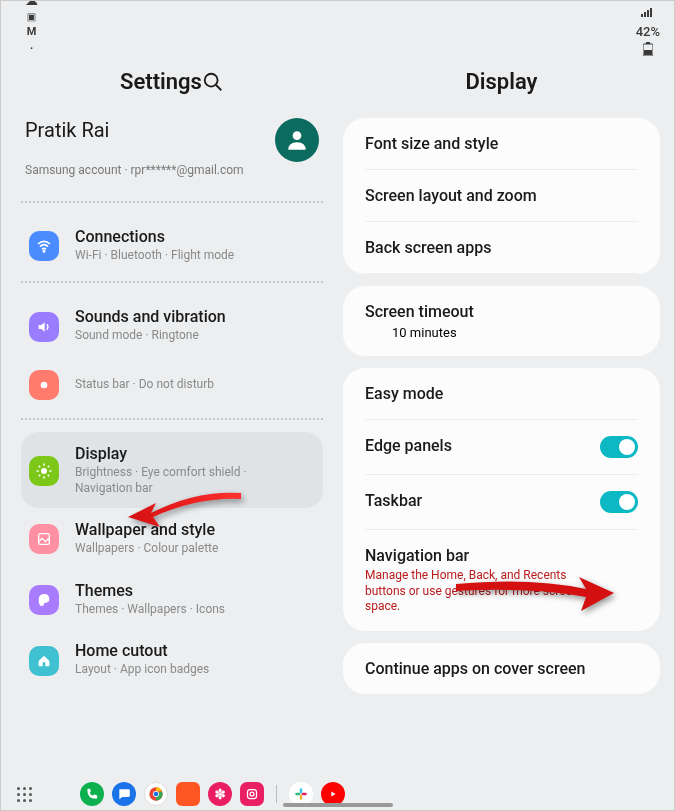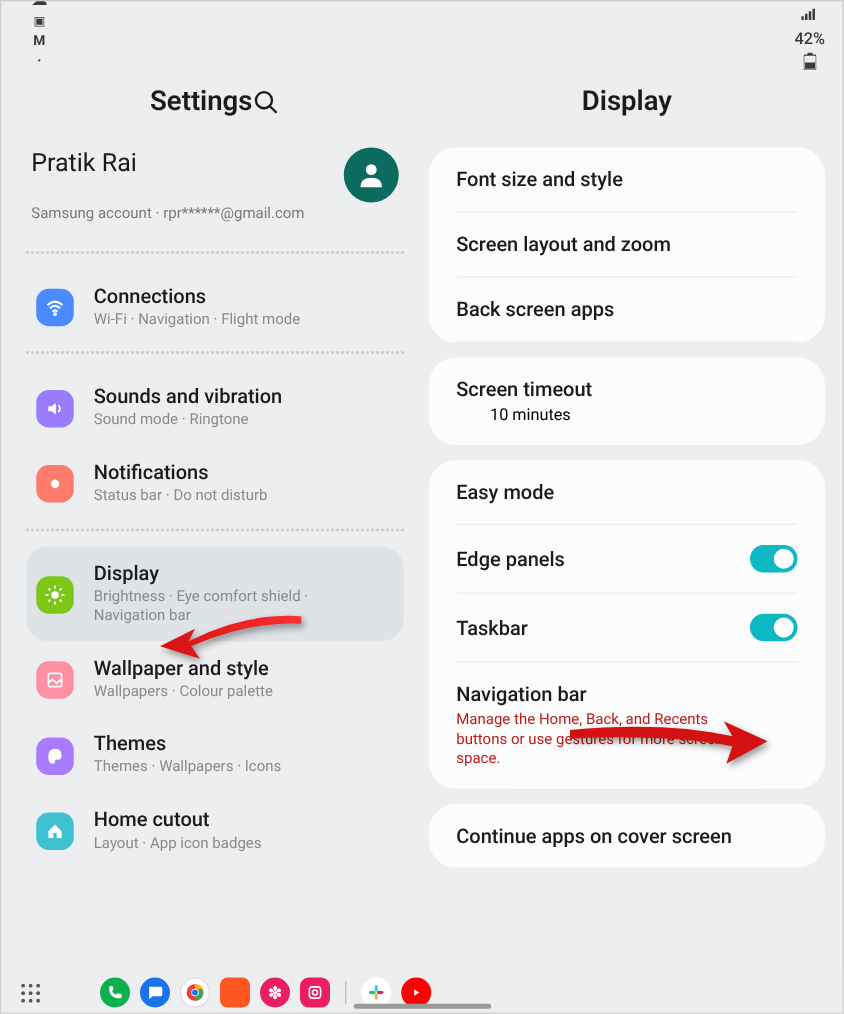--- a/index.html
+++ b/index.html
@@ -88,21 +88,21 @@
   
   .card {
     background: #fcfcfc;
     border-radius: 22px;
     margin-bottom: 12px;
   }
   .card-row {
     padding: 16px 22px;
     display: flex;
     justify-content: space-between;
-    align-items: center;
+    align-items: flex-start;
     cursor: pointer;
   }
   .card-row .row-title { font-size: 16px; font-weight: 500; }
   .card-row .row-sub { font-size: 12px; color: #b91c1c; margin-top: 3px; line-height: 1.3; max-width:230px;}
   .card-row .row-val { font-size: 13px; color: #000000; margin-top: 4px; margin-left: 27px; }
   .card-sep { border: none; border-top: 1px solid #ededed; margin: 0 22px; }
   .disabled .row-title { color: #b0b0b0; }
   
   .toggle {
     width: 38px; height: 22px; border-radius: 11px;
@@ -222,21 +222,21 @@
       <div class="s-icon" style="background:#4a8cff">
         <svg width="16" height="16" viewBox="0 0 24 24" fill="none" stroke="#fff" stroke-width="2.5">
             <path d="M3 9 Q12 1 21 9"></path>
             <path d="M6 13 Q12 7 18 13"></path>
             <path d="M9 17 Q12 14 15 17"></path>
             <circle cx="12" cy="20" r="1" fill="#fff"></circle>
           </svg>
       </div>
       <div class="s-text">
         <div class="title">Connections</div>
-        <div class="sub">Wi-Fi  ·  Navigation  ·  Flight mode</div>
+        <div class="sub">Wi-Fi  ·  Bluetooth  ·  Flight mode</div>
       </div>
     </div>
 
     <hr class="dotted">
 
     <div class="s-item">
       <div class="s-icon" style="background:#9a7cff">
         <svg width="16" height="16" viewBox="0 0 24 24" fill="#fff">
             <path d="M4 9 L8 9 L13 5 L13 19 L8 15 L4 15 Z"></path>
             <path d="M16 8 Q20 12 16 16" fill="none" stroke="#fff" stroke-width="2"></path>
@@ -248,21 +248,20 @@
       </div>
     </div>
 
     <div class="s-item">
       <div class="s-icon" style="background:#ff7b6e">
         <svg width="16" height="16" viewBox="0 0 24 24" fill="#fff">
             <circle cx="12" cy="12" r="5"></circle>
           </svg>
       </div>
       <div class="s-text">
-        <div class="title">Notifications</div>
         <div class="sub">Status bar  ·  Do not disturb</div>
       </div>
     </div>
 
     <hr class="dotted">
 
     <div class="s-item selected">
       <div class="s-icon" style="background:#7cc718">
         <svg width="18" height="18" viewBox="0 0 24 24" fill="#fff">
             <circle cx="12" cy="12" r="4"></circle>

